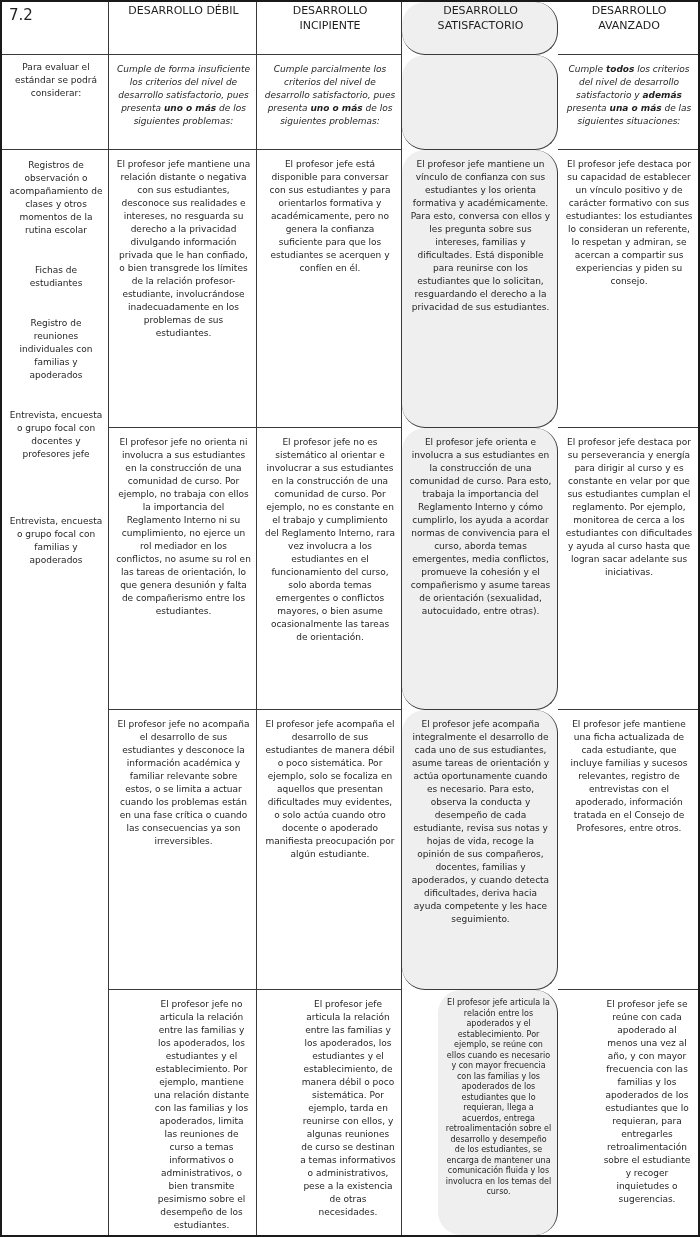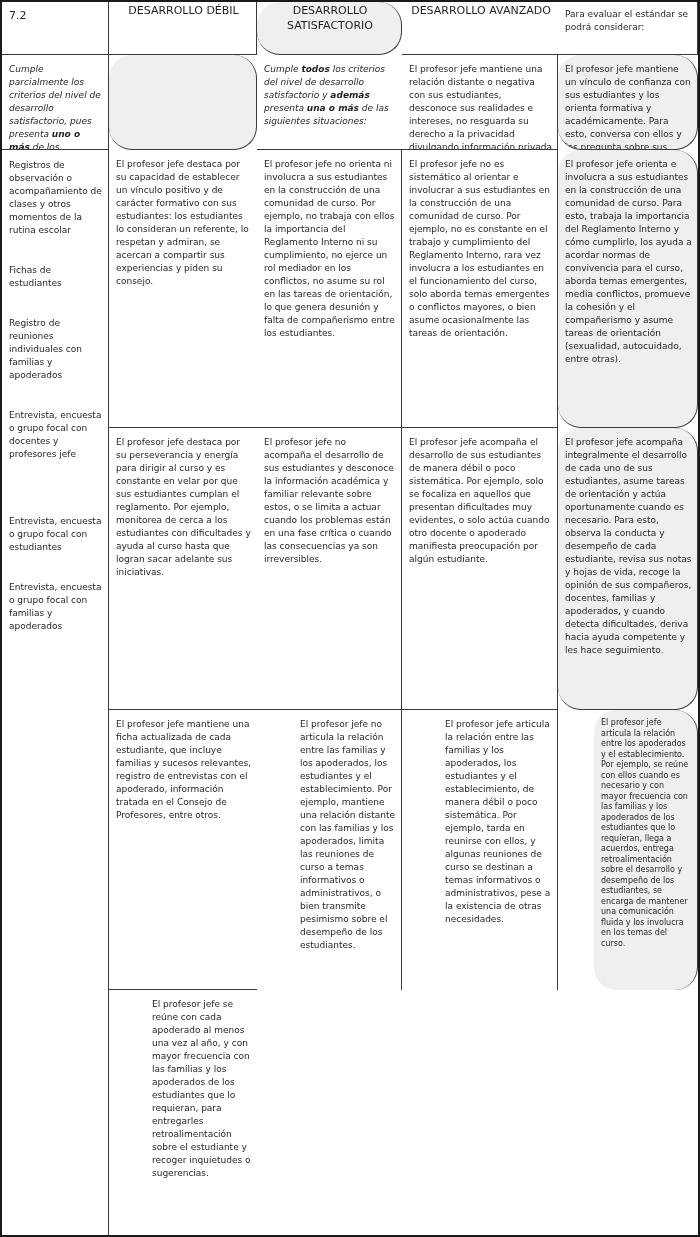--- a/index.html
+++ b/index.html
@@ -24,32 +24,33 @@
     grid-template-rows:53px 95px 278px 282px 280px 1fr;
     background:#fff;
   }
   .cell{
     border-right:1px solid var(--border);
     border-bottom:1px solid var(--border);
     padding:6px 5px 4px 7px;
     font-size:9px;
     line-height:13px;
     overflow:hidden;
+    text-align:center;
   }
   .cell.last-col{border-right:none;}
   .cell.last-row{border-bottom:none;margin-left:36px;}
   .shade{background:var(--shade);border-radius:23px;}
   .hdr{
     font-size:11px;
     line-height:15px;
     text-align:center;
     padding-top:1px;
   }
   .hdr-code{
-    font-size:11px;
+    font-size:15px;
     text-align:left;
     padding-top:7px;
   }
   .crit{
     font-style:italic;
     padding-top:8px;
   }
   .crit b{font-weight:bold;}
   .evidence{
     grid-row:3 / 7;
@@ -64,38 +65,40 @@
     line-height:10.5px;
   }
 </style>
 </head>
 <body>
 
 <div class="rubric">
 
   <div class="cell hdr-code">7.2</div>
   <div class="cell hdr">DESARROLLO DÉBIL</div>
+  <div class="cell hdr">DESARROLLO INCIPIENTE</div>
   <div class="cell hdr shade">DESARROLLO SATISFACTORIO</div>
   <div class="cell hdr last-col">DESARROLLO AVANZADO</div>
 
   <div class="cell">Para evaluar el estándar se podrá considerar:</div>
+  <div class="cell crit"><span>Cumple de forma insuficiente los criterios del nivel de desarrollo satisfactorio, pues presenta </span><b>uno o más</b><span> de los siguientes problemas:</span></div>
   <div class="cell crit"><span>Cumple parcialmente los criterios del nivel de desarrollo satisfactorio, pues presenta </span><b>uno o más</b><span> de los siguientes problemas:</span></div>
   <div class="cell shade"></div>
   <div class="cell crit last-col"><span>Cumple </span><b>todos</b><span> los criterios del nivel de desarrollo satisfactorio y </span><b>además</b><span> presenta </span><b>una o más</b><span> de las siguientes situaciones:</span></div>
 
   <div class="cell evidence">
     <div class="ev-item">Registros de observación o acompañamiento de clases y otros momentos de la rutina escolar</div>
     <div class="ev-item">Fichas de estudiantes</div>
     <div class="ev-item">Registro de reuniones individuales con familias y apoderados</div>
     <div class="ev-item gap-lg">Entrevista, encuesta o grupo focal con docentes y profesores jefe</div>
-    <div class="ev-item">Entrevista, encuesta o grupo focal con estudiantes</div>
     <div class="ev-item">Entrevista, encuesta o grupo focal con familias y apoderados</div>
   </div>
 
   <div class="cell body-cell">El profesor jefe mantiene una relación distante o negativa con sus estudiantes, desconoce sus realidades e intereses, no resguarda su derecho a la privacidad divulgando información privada que le han confiado, o bien transgrede los límites de la relación profesor-estudiante, involucrándose inadecuadamente en los problemas de sus estudiantes.</div>
+  <div class="cell body-cell">El profesor jefe está disponible para conversar con sus estudiantes y para orientarlos formativa y académicamente, pero no genera la confianza suficiente para que los estudiantes se acerquen y confíen en él.</div>
   <div class="cell body-cell shade">El profesor jefe mantiene un vínculo de confianza con sus estudiantes y los orienta formativa y académicamente. Para esto, conversa con ellos y les pregunta sobre sus intereses, familias y dificultades. Está disponible para reunirse con los estudiantes que lo solicitan, resguardando el derecho a la privacidad de sus estudiantes.</div>
   <div class="cell body-cell last-col">El profesor jefe destaca por su capacidad de establecer un vínculo positivo y de carácter formativo con sus estudiantes: los estudiantes lo consideran un referente, lo respetan y admiran, se acercan a compartir sus experiencias y piden su consejo.</div>
 
   <div class="cell body-cell">El profesor jefe no orienta ni involucra a sus estudiantes en la construcción de una comunidad de curso. Por ejemplo, no trabaja con ellos la importancia del Reglamento Interno ni su cumplimiento, no ejerce un rol mediador en los conflictos, no asume su rol en las tareas de orientación, lo que genera desunión y falta de compañerismo entre los estudiantes.</div>
   <div class="cell body-cell">El profesor jefe no es sistemático al orientar e involucrar a sus estudiantes en la construcción de una comunidad de curso. Por ejemplo, no es constante en el trabajo y cumplimiento del Reglamento Interno, rara vez involucra a los estudiantes en el funcionamiento del curso, solo aborda temas emergentes o conflictos mayores, o bien asume ocasionalmente las tareas de orientación.</div>
   <div class="cell body-cell shade">El profesor jefe orienta e involucra a sus estudiantes en la construcción de una comunidad de curso. Para esto, trabaja la importancia del Reglamento Interno y cómo cumplirlo, los ayuda a acordar normas de convivencia para el curso, aborda temas emergentes, media conflictos, promueve la cohesión y el compañerismo y asume tareas de orientación (sexualidad, autocuidado, entre otras).</div>
   <div class="cell body-cell last-col">El profesor jefe destaca por su perseverancia y energía para dirigir al curso y es constante en velar por que sus estudiantes cumplan el reglamento. Por ejemplo, monitorea de cerca a los estudiantes con dificultades y ayuda al curso hasta que logran sacar adelante sus iniciativas.</div>
 
   <div class="cell body-cell">El profesor jefe no acompaña el desarrollo de sus estudiantes y desconoce la información académica y familiar relevante sobre estos, o se limita a actuar cuando los problemas están en una fase crítica o cuando las consecuencias ya son irreversibles.</div>
   <div class="cell body-cell">El profesor jefe acompaña el desarrollo de sus estudiantes de manera débil o poco sistemática. Por ejemplo, solo se focaliza en aquellos que presentan dificultades muy evidentes, o solo actúa cuando otro docente o apoderado manifiesta preocupación por algún estudiante.</div>

